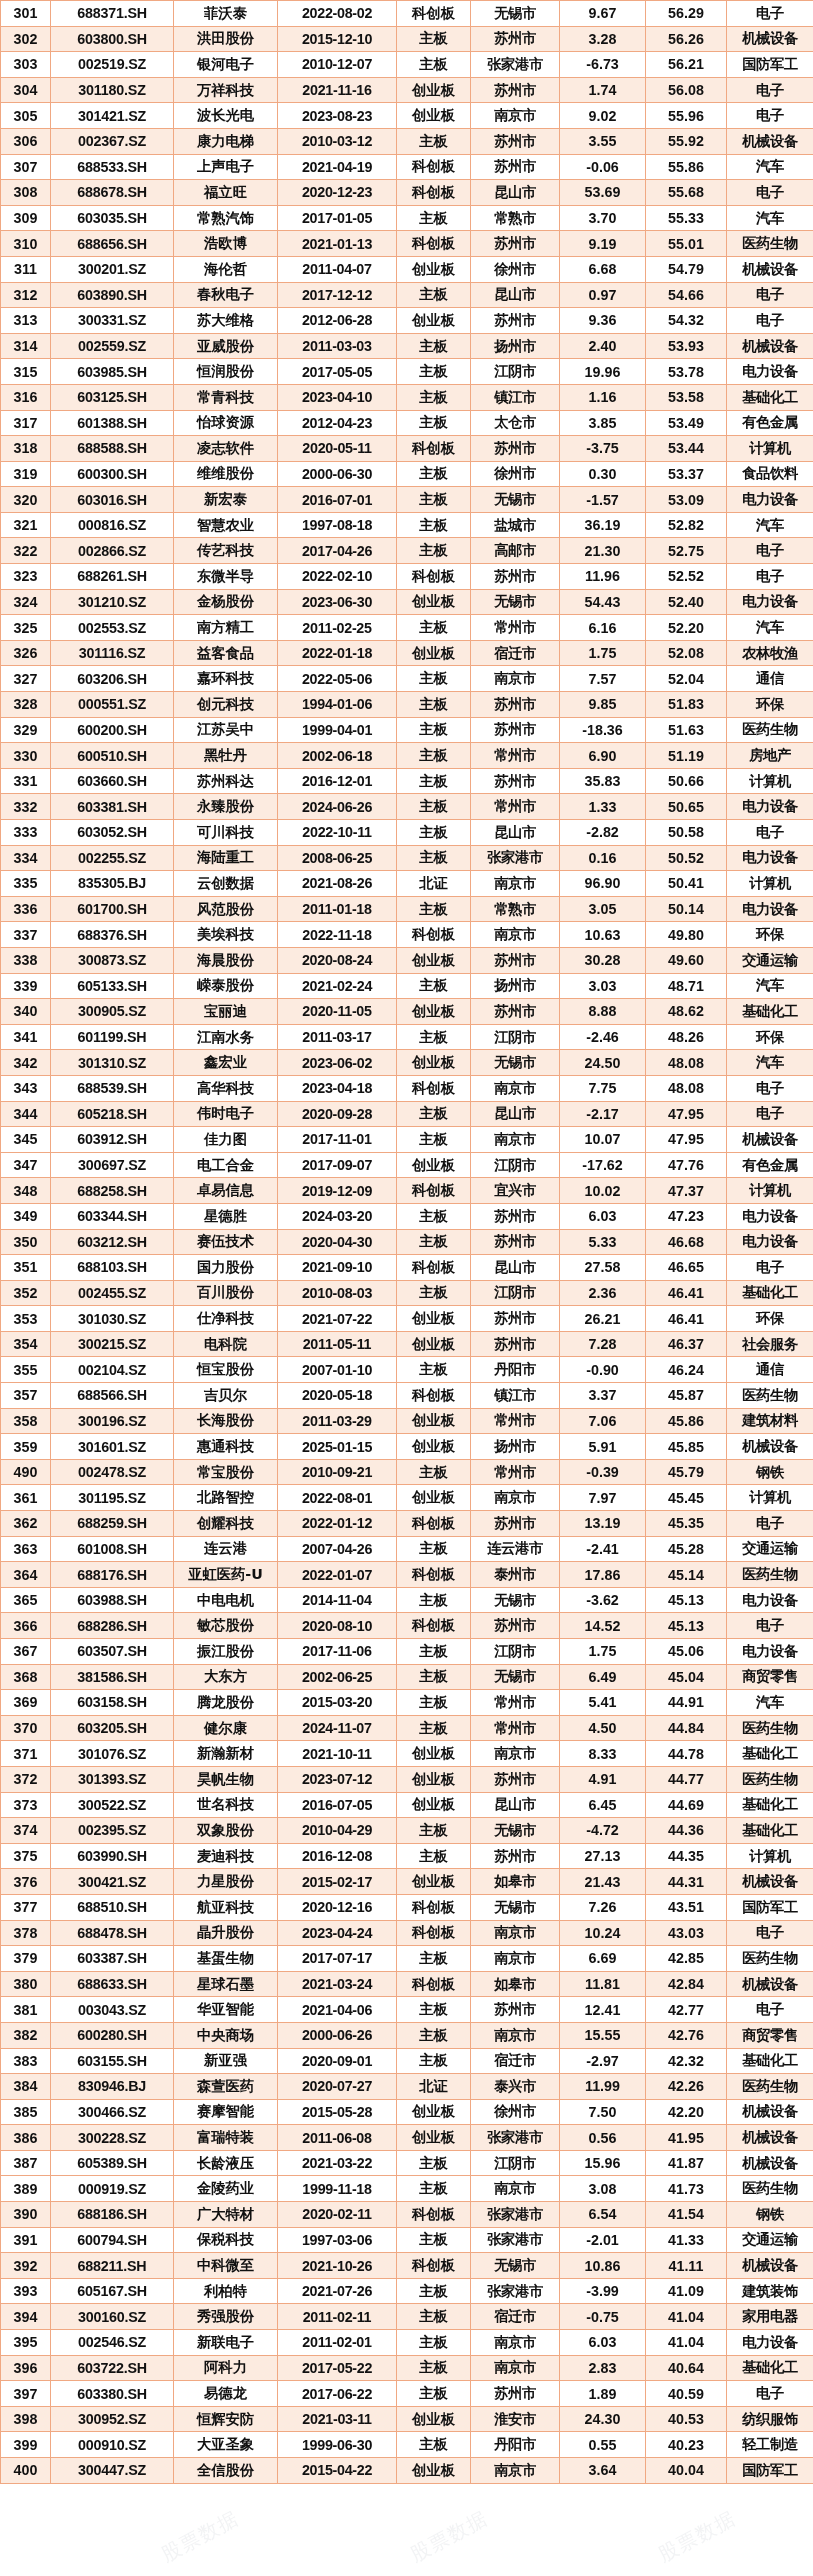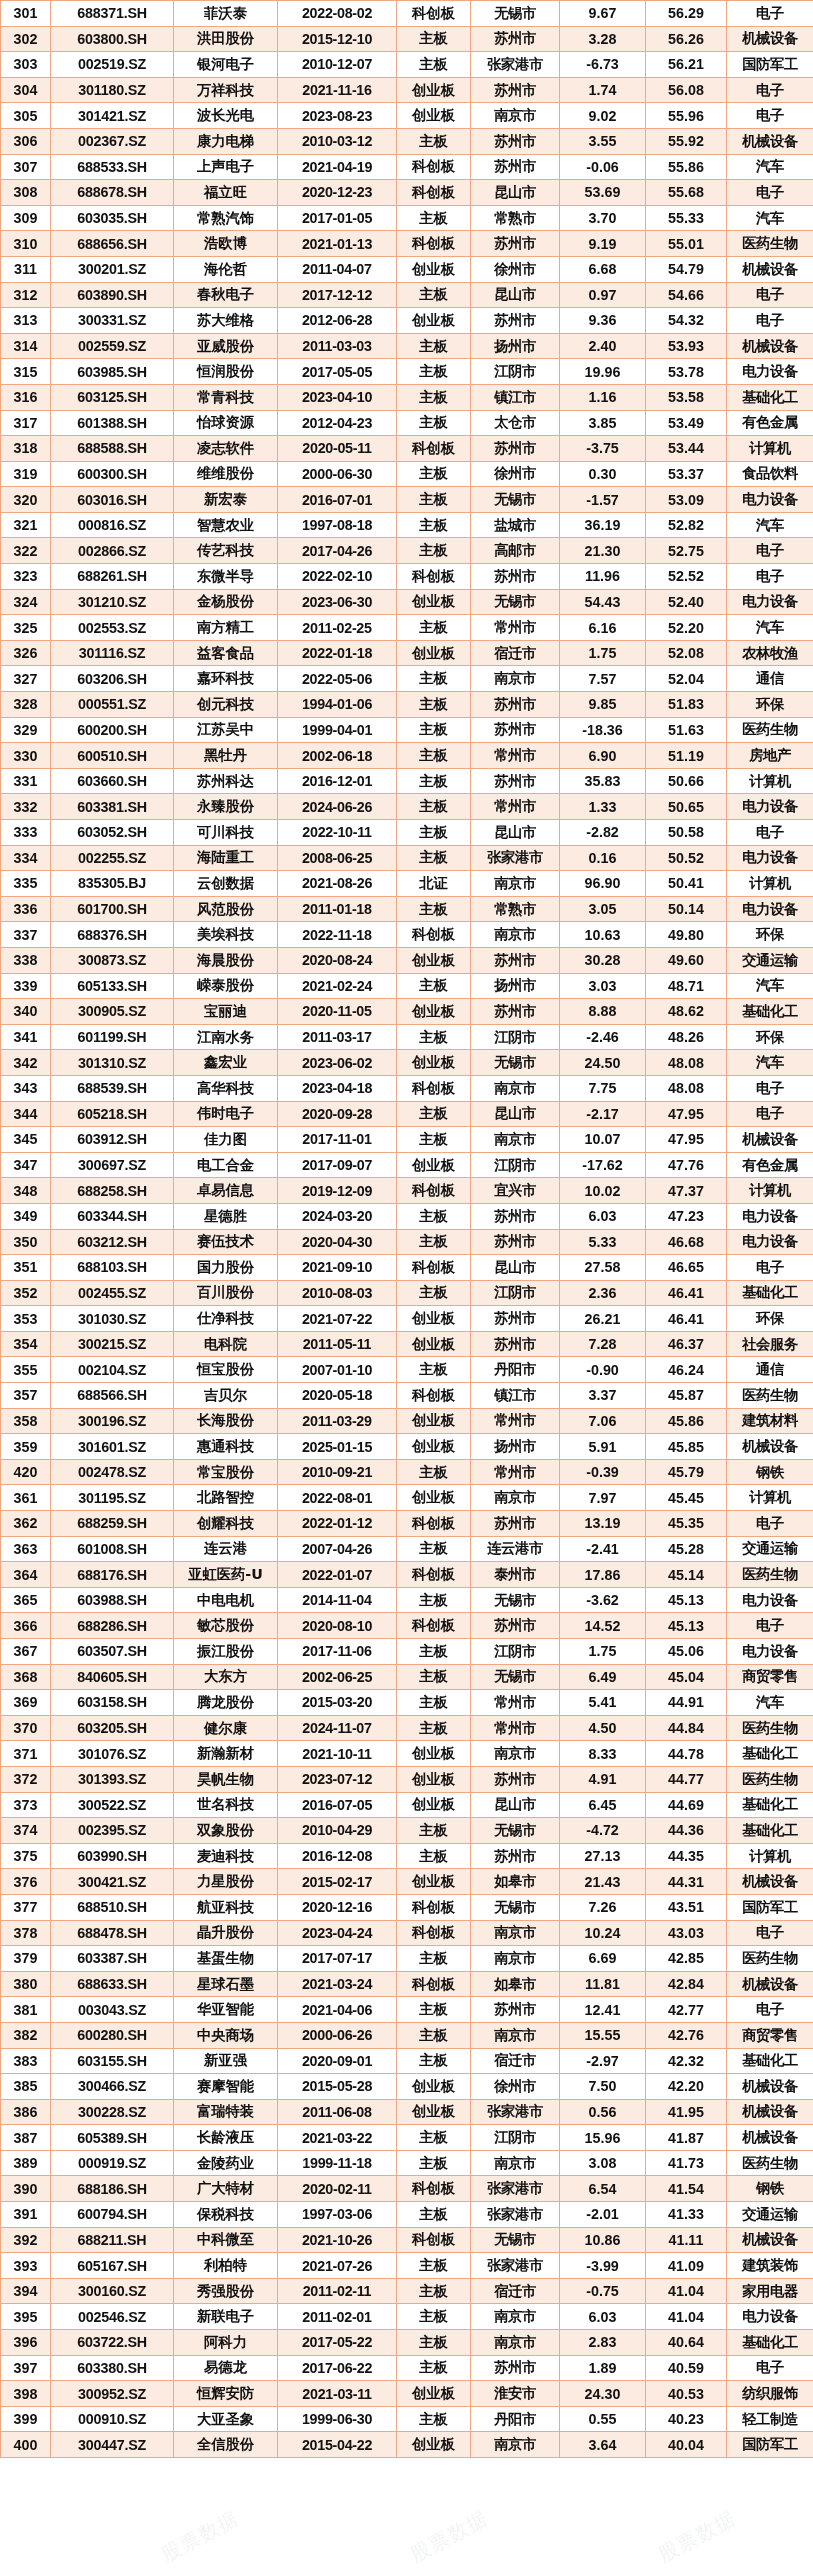--- a/index.html
+++ b/index.html
@@ -762,21 +762,21 @@
         <td class="cell-code">301601.SZ</td>
         <td class="cell-name">惠通科技</td>
         <td class="cell-date">2025-01-15</td>
         <td class="cell-board">创业板</td>
         <td class="cell-city">扬州市</td>
         <td class="cell-change">5.91</td>
         <td class="cell-value">45.85</td>
         <td class="cell-industry">机械设备</td>
       </tr>
       <tr class="row-even">
-        <td class="cell-rank">420</td>
+        <td class="cell-rank">490</td>
         <td class="cell-code">002478.SZ</td>
         <td class="cell-name">常宝股份</td>
         <td class="cell-date">2010-09-21</td>
         <td class="cell-board">主板</td>
         <td class="cell-city">常州市</td>
         <td class="cell-change">-0.39</td>
         <td class="cell-value">45.79</td>
         <td class="cell-industry">钢铁</td>
       </tr>
       <tr class="row-odd">
@@ -851,21 +851,21 @@
         <td class="cell-name">振江股份</td>
         <td class="cell-date">2017-11-06</td>
         <td class="cell-board">主板</td>
         <td class="cell-city">江阴市</td>
         <td class="cell-change">1.75</td>
         <td class="cell-value">45.06</td>
         <td class="cell-industry">电力设备</td>
       </tr>
       <tr class="row-even">
         <td class="cell-rank">368</td>
-        <td class="cell-code">840605.SH</td>
+        <td class="cell-code">381586.SH</td>
         <td class="cell-name">大东方</td>
         <td class="cell-date">2002-06-25</td>
         <td class="cell-board">主板</td>
         <td class="cell-city">无锡市</td>
         <td class="cell-change">6.49</td>
         <td class="cell-value">45.04</td>
         <td class="cell-industry">商贸零售</td>
       </tr>
       <tr class="row-odd">
         <td class="cell-rank">369</td>
@@ -1024,20 +1024,31 @@
       <tr class="row-odd">
         <td class="cell-rank">383</td>
         <td class="cell-code">603155.SH</td>
         <td class="cell-name">新亚强</td>
         <td class="cell-date">2020-09-01</td>
         <td class="cell-board">主板</td>
         <td class="cell-city">宿迁市</td>
         <td class="cell-change">-2.97</td>
         <td class="cell-value">42.32</td>
         <td class="cell-industry">基础化工</td>
+      </tr>
+      <tr class="row-even">
+        <td class="cell-rank">384</td>
+        <td class="cell-code">830946.BJ</td>
+        <td class="cell-name">森萱医药</td>
+        <td class="cell-date">2020-07-27</td>
+        <td class="cell-board">北证</td>
+        <td class="cell-city">泰兴市</td>
+        <td class="cell-change">11.99</td>
+        <td class="cell-value">42.26</td>
+        <td class="cell-industry">医药生物</td>
       </tr>
       <tr class="row-odd">
         <td class="cell-rank">385</td>
         <td class="cell-code">300466.SZ</td>
         <td class="cell-name">赛摩智能</td>
         <td class="cell-date">2015-05-28</td>
         <td class="cell-board">创业板</td>
         <td class="cell-city">徐州市</td>
         <td class="cell-change">7.50</td>
         <td class="cell-value">42.20</td>

